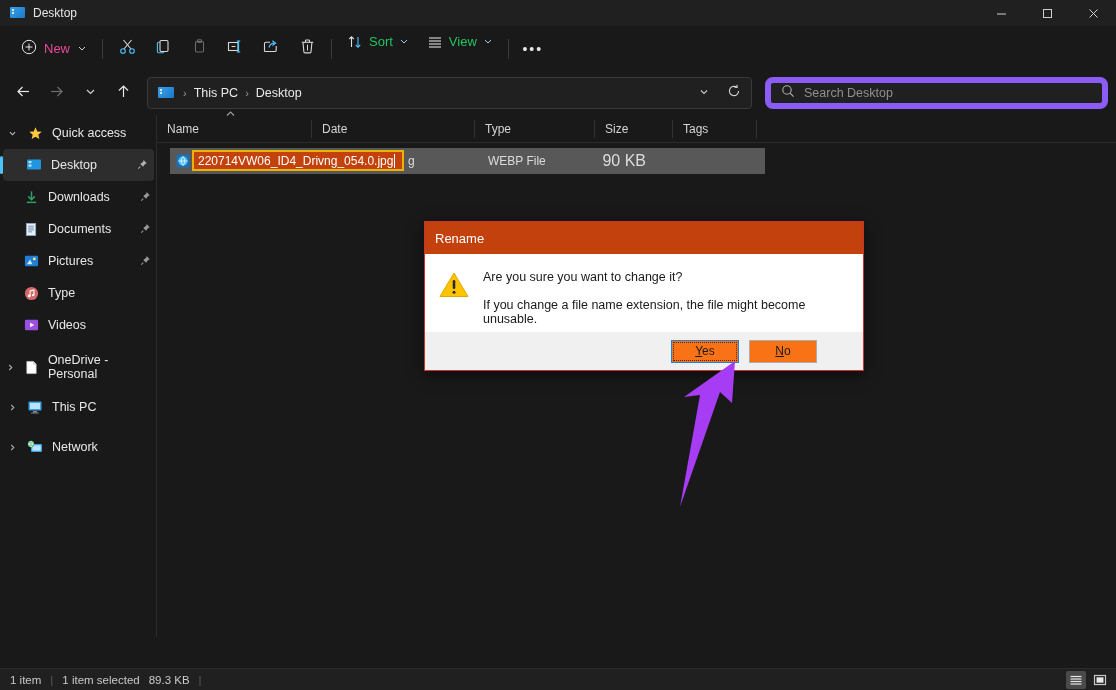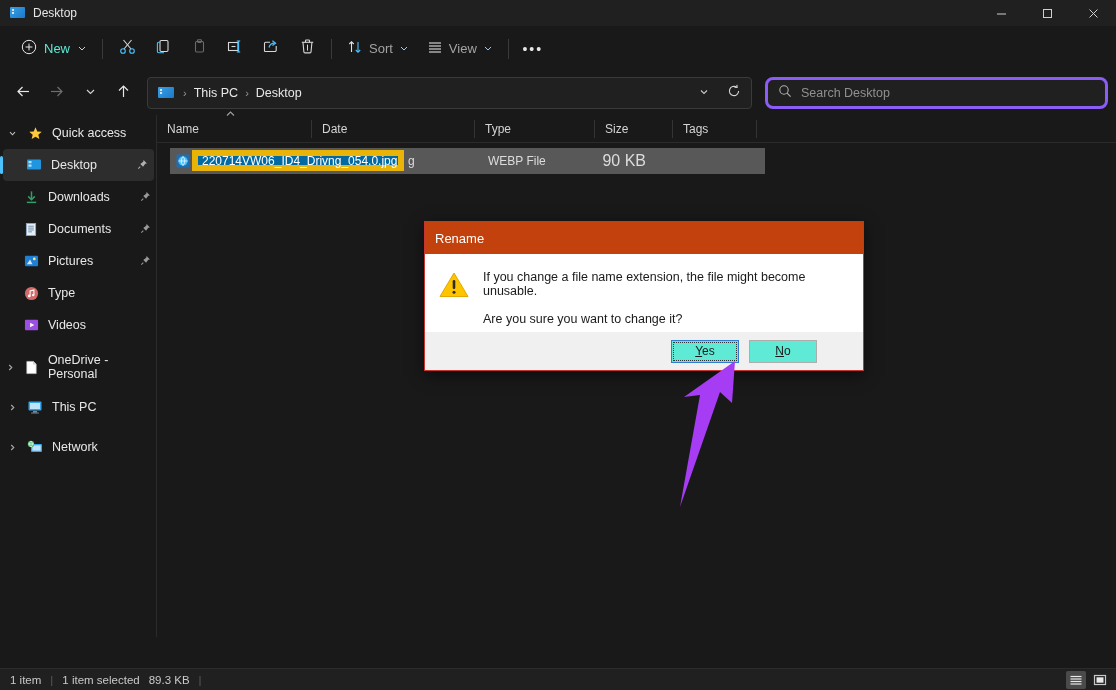--- a/index.html
+++ b/index.html
@@ -31,30 +31,30 @@
   .win-btn {
     width: 46px; height: 26px; display: flex; align-items: center; justify-content: center;
     color: #cfcfcf;
   }
   .win-btn svg { display: block; }
 
   
   .cmdbar { height: 45px; display: flex; align-items: center; padding: 0 12px; background: #191919; }
   .cmd-new {
     display: flex; align-items: center; gap: 7px; height: 30px;
-    padding: 0 9px; border-radius: 4px; color: #5eead4; font-size: 13px;
+    padding: 0 9px; border-radius: 4px; color: #ec4899; font-size: 13px;
   }
   .cmd-icon-btn {
     width: 36px; height: 32px; display: flex; align-items: center; justify-content: center;
     border-radius: 4px;
   }
   .cmd-sep { width: 1px; height: 20px; background: #3a3a3a; margin: 0 6px; }
   .cmd-text-btn {
-    display: flex; align-items: center; gap: 6px; height: 30px; padding: 0 9px;
-    border-radius: 4px; color: #a3a3a3; font-size: 13px;
+    display: flex; gap: 6px; height: 30px; padding: 0 9px;
+    border-radius: 4px; color: #22c55e; font-size: 13px;
   }
   .dots { letter-spacing: 2px; color: #e6e6e6; font-size: 14px; line-height: 1; }
 
   
   .navbar { height: 44px; display: flex; align-items: center; padding: 0 8px; gap: 2px; }
   .nav-btn {
     width: 32px; height: 32px; display: flex; align-items: center; justify-content: center;
     border-radius: 4px;
   }
   .addressbar {
@@ -72,21 +72,21 @@
     width: 2px; height: 2px; background: #cfe9fb; box-shadow: 0 3px 0 #cfe9fb;
   }
   .crumb { color: #e8e8e8; font-size: 12.5px; padding: 3px 5px; border-radius: 3px; }
   .crumb-sep { color: #9a9a9a; font-size: 11px; padding: 0 2px; }
   .addr-spacer { flex: 1; }
   .addr-chev, .addr-refresh {
     width: 30px; height: 30px; display: flex; align-items: center; justify-content: center;
   }
   .searchbox {
     flex: 0 0 auto; width: 343px; height: 32px; margin-left: 11px;
-    border: 3px solid #8b5cf6; background: #202020; border-radius: 8px;
+    border: 6px solid #8b5cf6; background: #202020; border-radius: 8px;
     display: flex; align-items: center; padding: 0 10px; gap: 9px;
   }
   .search-ph { color: #909090; font-size: 12.5px; }
 
   
   .content { display: flex; height: 522px; }
 
   
   .sidebar { width: 157px; background: #191919; padding-top: 2px; position: relative; }
   .sidebar::after {
@@ -120,21 +120,21 @@
     position: absolute; left: 10px; top: -6px; width: 100%; text-align: left;
     color: #9a9a9a; font-size: 9px; padding-left: 58px;
   }
   .row {
     height: 26px; display: flex; align-items: center; background: #585858;
     width: 595px; margin-left: 13px; position: relative;
   }
   .file-icon { width: 16px; height: 16px; margin-left: 5px; position: relative; }
   .rename-input {
     position: absolute; left: 22px; top: 2px; width: 212px; height: 21px;
-    background: #0369a1; border: 6px solid #eab308; color: #ffffff;
+    background: #c2410c; border: 2px solid #eab308; color: #ffffff;
     font-size: 12px; font-family: "Liberation Sans", sans-serif;
     padding: 0 4px; display: flex; align-items: center;
   }
   .caret { width: 1px; height: 14px; background: #ffffff; margin-left: 1px; }
   .cell-hidden { position: absolute; left: 238px; color: #dcdcdc; font-size: 12px; }
   .cell-type { position: absolute; left: 318px; color: #dcdcdc; font-size: 12px; }
   .cell-size { position: absolute; left: 408px; width: 68px; text-align: right; color: #dcdcdc; font-size: 16px; }
 
   
   .statusbar {
@@ -165,21 +165,21 @@
   }
   .warn { width: 34px; flex: 0 0 34px; padding-top: 3px; }
   .dlg-msgs { padding-left: 10px; padding-top: 2px; }
   .dlg-line { font-size: 12.5px; color: #1a1a1a; margin-bottom: 14px; }
   .dlg-footer {
     height: 38px; background: #f0f0f0; display: flex; align-items: center;
     justify-content: flex-end; gap: 10px; padding-right: 46px;
   }
   .dlg-btn {
     width: 68px; height: 23px; font-size: 12px; color: #1a1a1a;
-    background: #5eead4; border: 1px solid #adadad;
+    background: #f97316; border: 1px solid #adadad;
     display: flex; align-items: center; justify-content: center;
   }
   .dlg-btn.focused { border: 1px solid #2a7fd4; position: relative; }
   .dlg-btn.focused::after {
     content: ""; position: absolute; left: 1px; top: 1px; right: 1px; bottom: 1px;
     border: 1px dotted #333;
   }
   .acc { text-decoration: underline; }
 
   .arrow { position: absolute; left: 660px; top: 355px; pointer-events: none; }
@@ -628,22 +628,22 @@
   </div>
   <div class="dlg-body">
     <div class="warn">
       <svg width="30" height="27" viewBox="0 0 30 27">
         <polygon points="15,2 29,25.5 1,25.5" fill="#ffc400" stroke="#e0a800" stroke-width="1"></polygon>
         <rect x="13.7" y="9" width="2.6" height="9" rx="1.2" fill="#2b2b2b"></rect>
         <circle cx="15" cy="21.3" r="1.5" fill="#2b2b2b"></circle>
       </svg>
     </div>
     <div class="dlg-msgs">
+      <div class="dlg-line">Are you sure you want to change it?</div>
       <div class="dlg-line">If you change a file name extension, the file might become unusable.</div>
-      <div class="dlg-line">Are you sure you want to change it?</div>
     </div>
   </div>
   <div class="dlg-footer">
     <div class="dlg-btn focused">
       <span><span class="acc">Y</span><span>es</span></span>
     </div>
     <div class="dlg-btn">
       <span><span class="acc">N</span><span>o</span></span>
     </div>
   </div>

